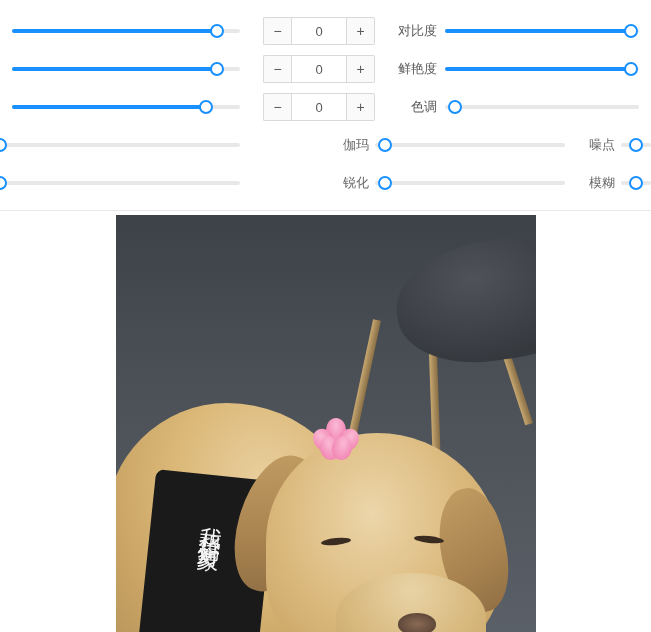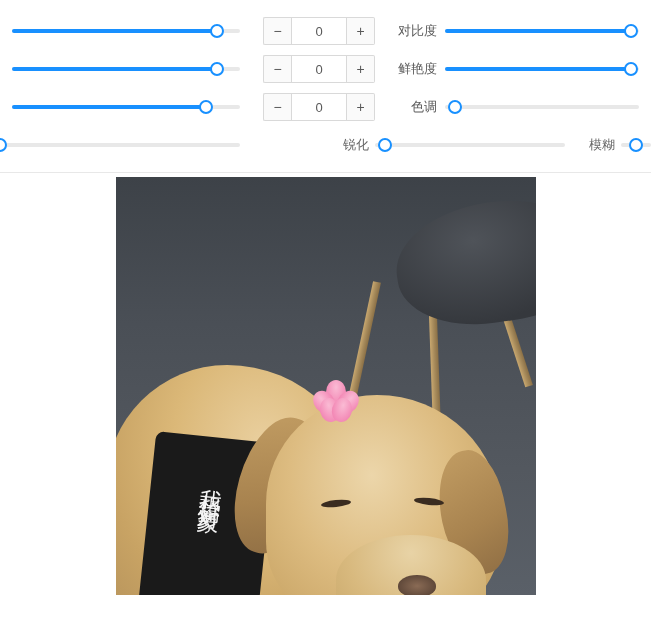--- a/index.html
+++ b/index.html
@@ -321,20 +321,41 @@
       </div>
     </div>
     <div class="col-label">色调</div>
     <div class="col-slider">
       <div class="slider">
         <div class="slider-handle" style="left: 5%;"></div>
       </div>
     </div>
   </div>
 
+  <div class="control-row">
+    <div class="col-left" style="padding-left:0;">
+      <div class="slider" style="width:230px;">
+        <div class="slider-handle" style="left: 0%;"></div>
+      </div>
+    </div>
+    <div class="col-mid" style="justify-content:flex-end;">
+      <span style="padding-right:6px;">伽玛</span>
+    </div>
+    <div style="flex:1; display:flex; align-items:center; padding-right:6px;">
+      <div class="slider">
+        <div class="slider-handle" style="left: 5%;"></div>
+      </div>
+    </div>
+    <div style="width:50px; text-align:right; padding-right:6px;">噪点</div>
+    <div style="width:30px; display:flex; align-items:center;">
+      <div class="slider" style="width:24px;">
+        <div class="slider-handle" style="left:50%;"></div>
+      </div>
+    </div>
+  </div>
 
   <div class="control-row">
     <div class="col-left" style="padding-left:0;">
       <div class="slider" style="width:230px;">
         <div class="slider-handle" style="left: 0%;"></div>
       </div>
     </div>
     <div class="col-mid" style="justify-content:flex-end;">
       <span style="padding-right:6px;">锐化</span>
     </div>

